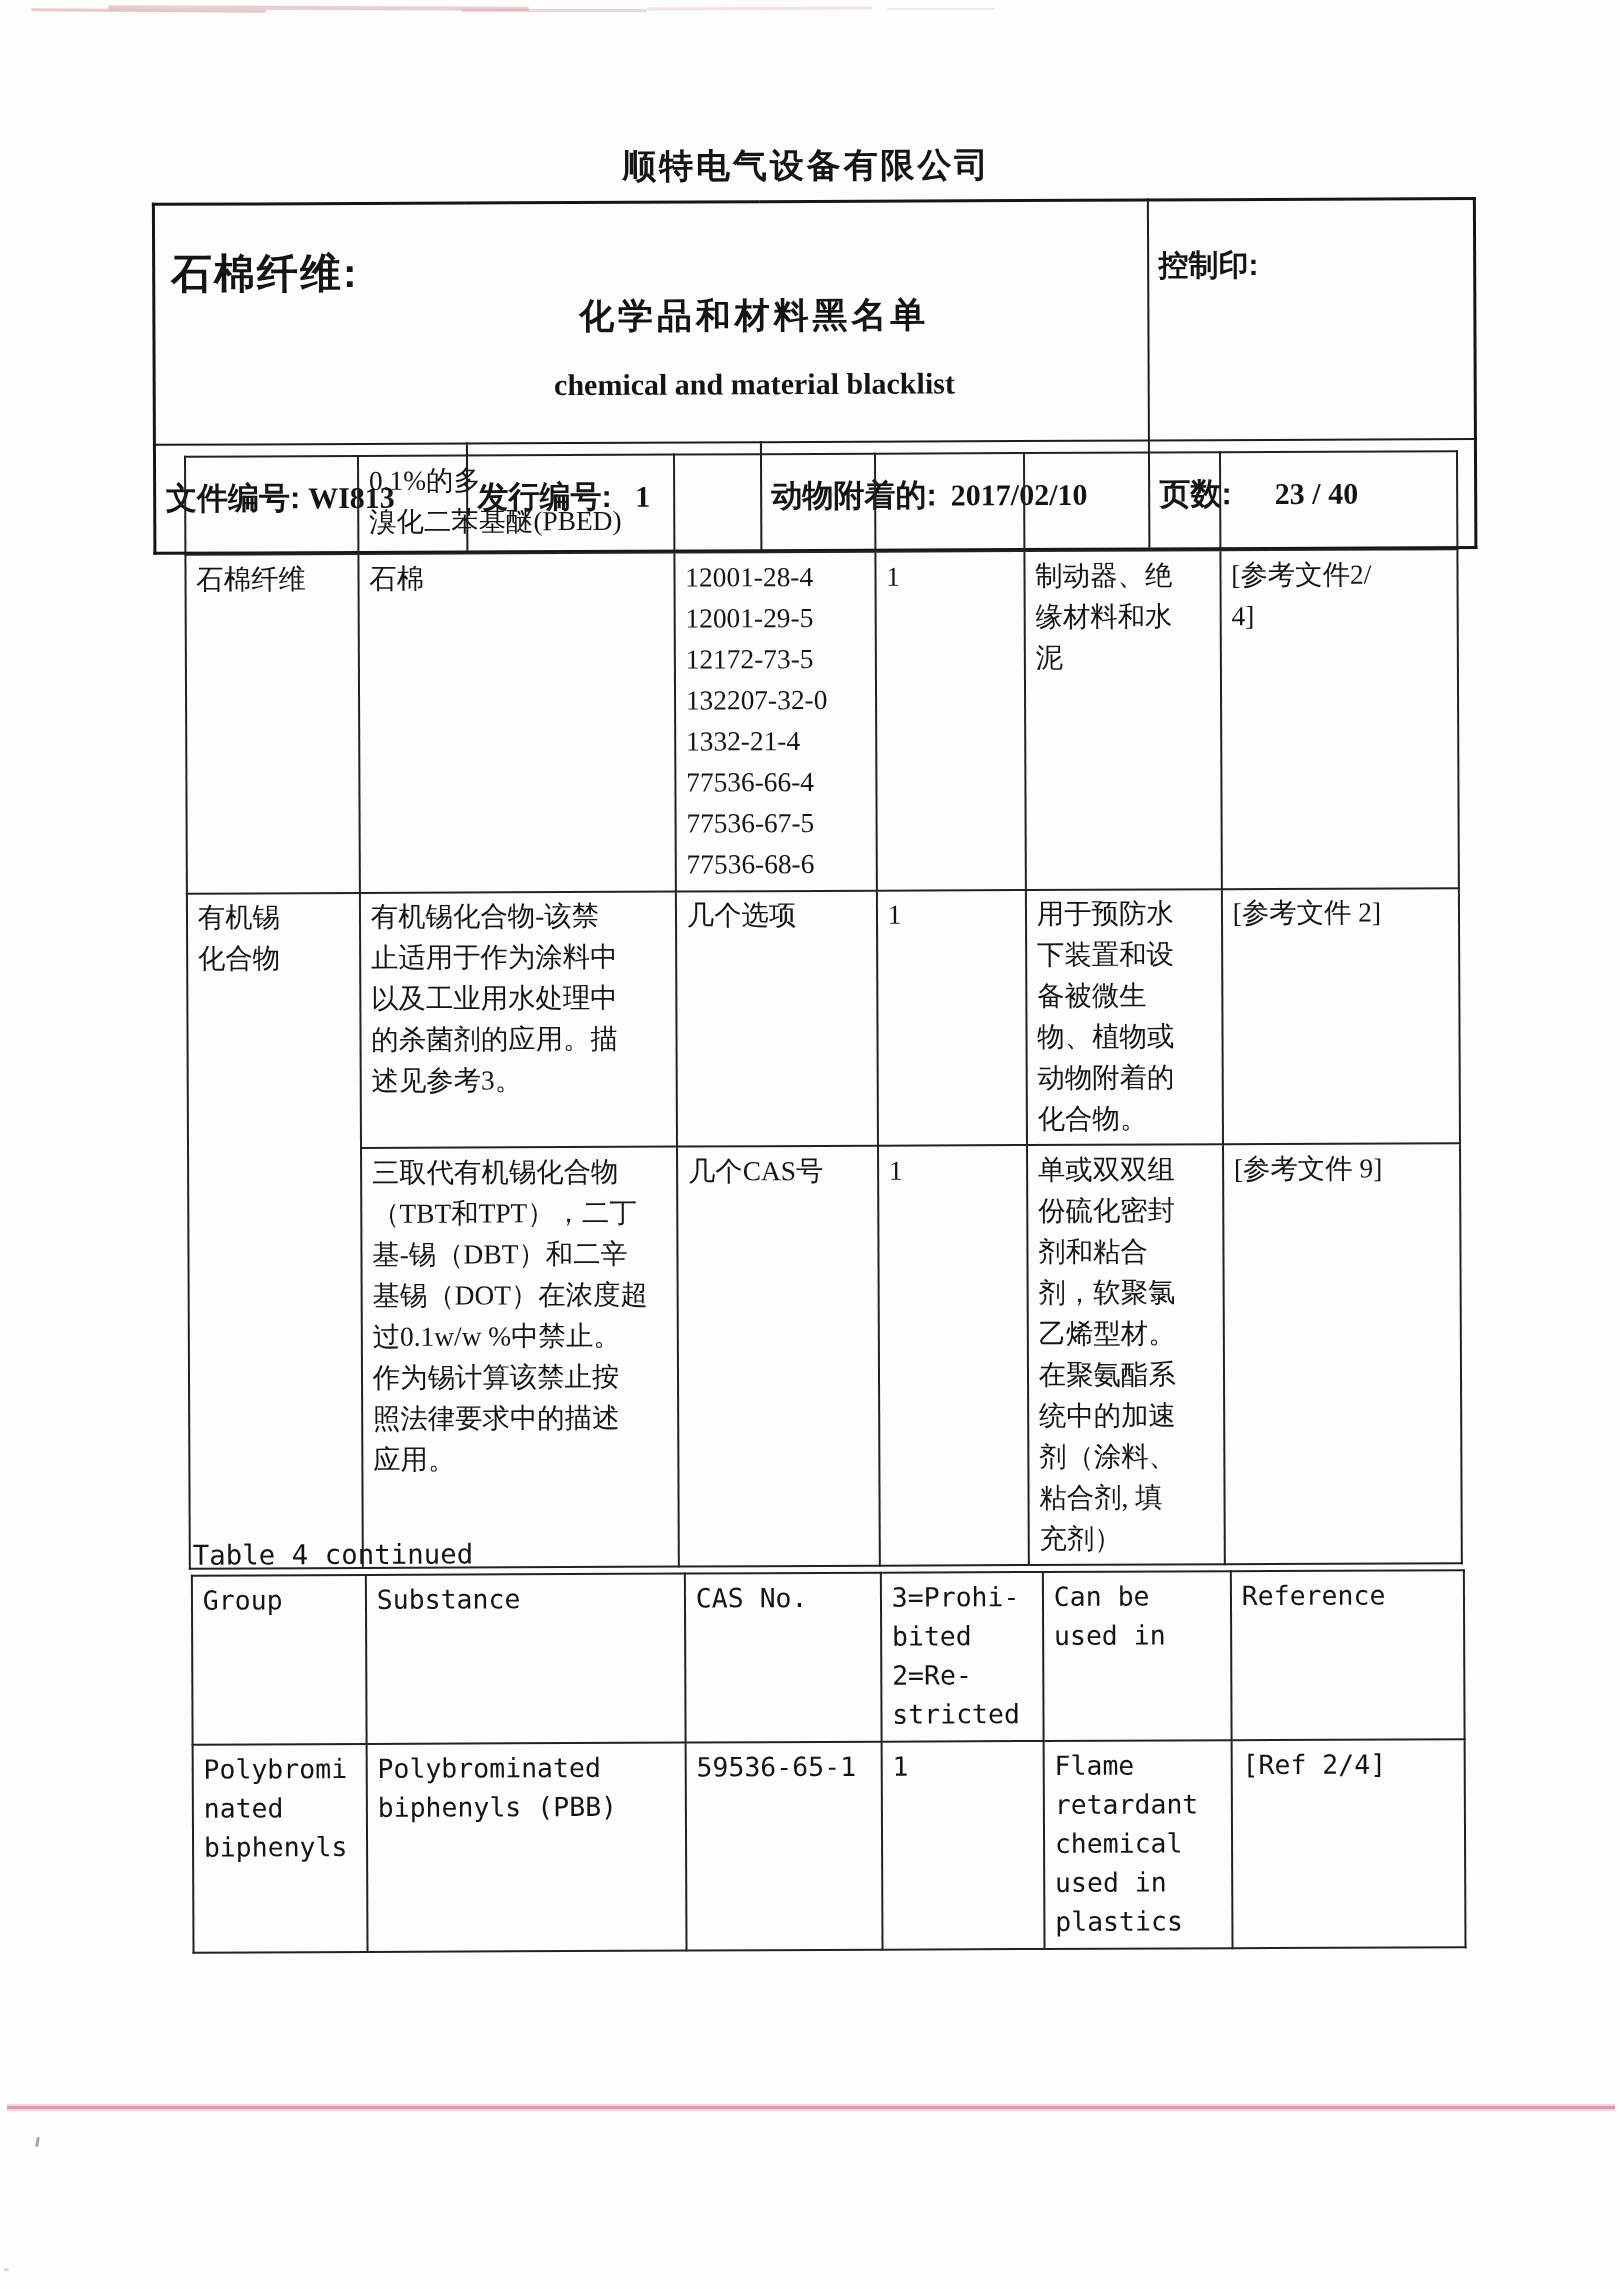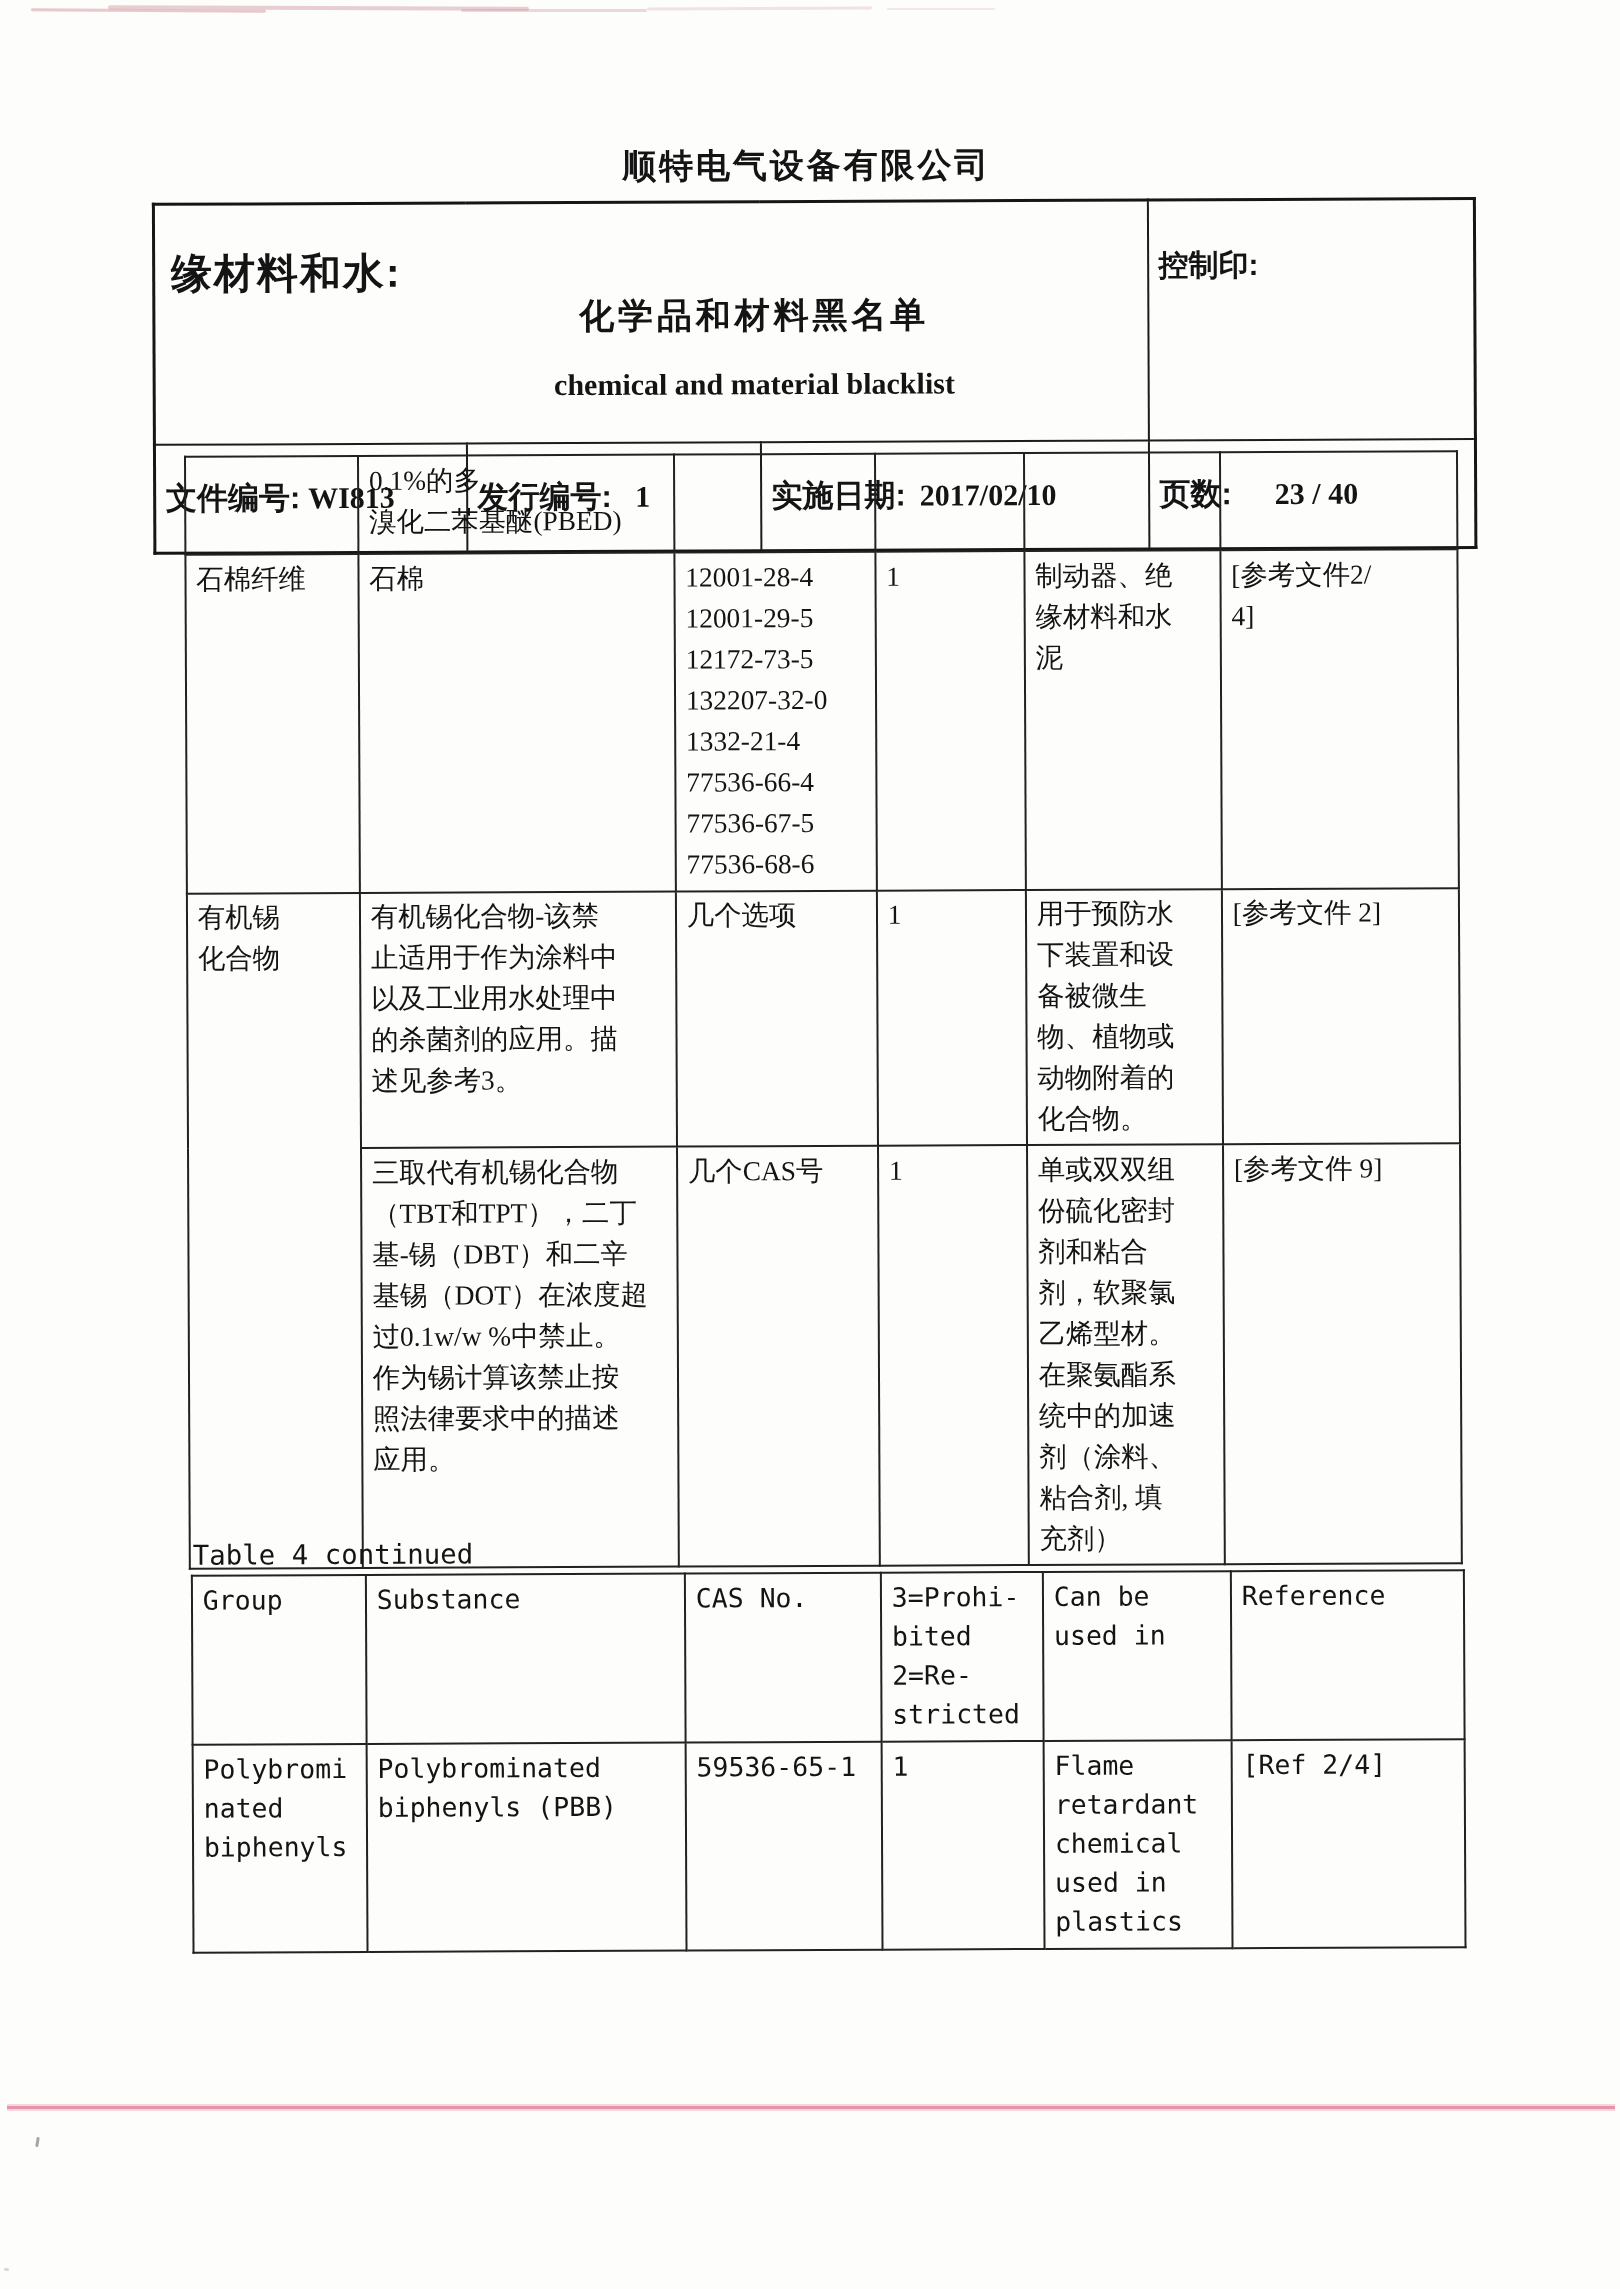--- a/index.html
+++ b/index.html
@@ -120,21 +120,21 @@
     <table class="hdr">
       <colgroup>
           <col style="width:312px">
           <col style="width:294px">
           <col style="width:388px">
           <col style="width:327px">
         </colgroup>
       <tbody>
           <tr class="r1">
         <td colspan="3" class="hdr-main">
-          <div class="wi-label">缘材料和水:</div>
+          <div class="wi-label">石棉纤维:</div>
           <div class="hdr-titles">
             <div class="t-cn">化学品和材料黑名单</div>
             <div class="t-en">chemical and material blacklist</div>
           </div>
         </td>
         <td class="hdr-seal">
           <span>控制印:</span>
         </td>
       </tr>
       <tr class="r2">
@@ -145,21 +145,21 @@
           </div>
         </td>
         <td>
           <div class="fld">
             <span class="fl">发行编号:</span>
             <span class="fv g24">1</span>
           </div>
         </td>
         <td>
           <div class="fld">
-            <span class="fl">实施日期:</span>
+            <span class="fl">动物附着的:</span>
             <span class="fv g0">2017/02/10</span>
           </div>
         </td>
         <td>
           <div class="fld">
             <span class="fl">页数:</span>
             <span class="fv g44">23 / 40</span>
           </div>
         </td>
       </tr>

